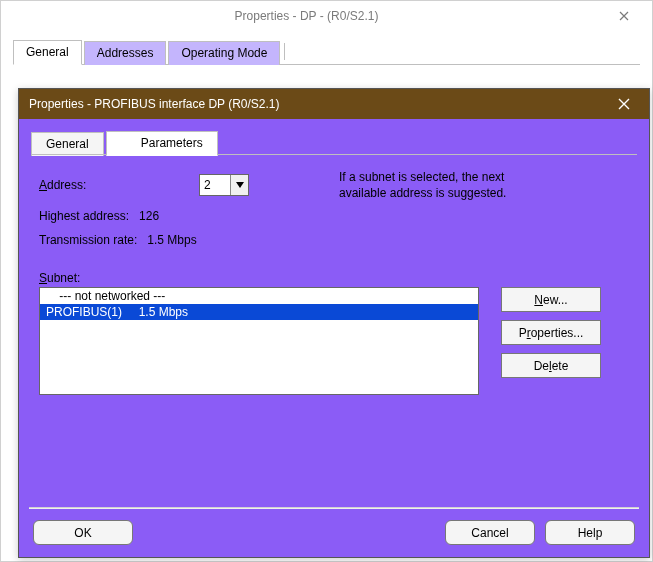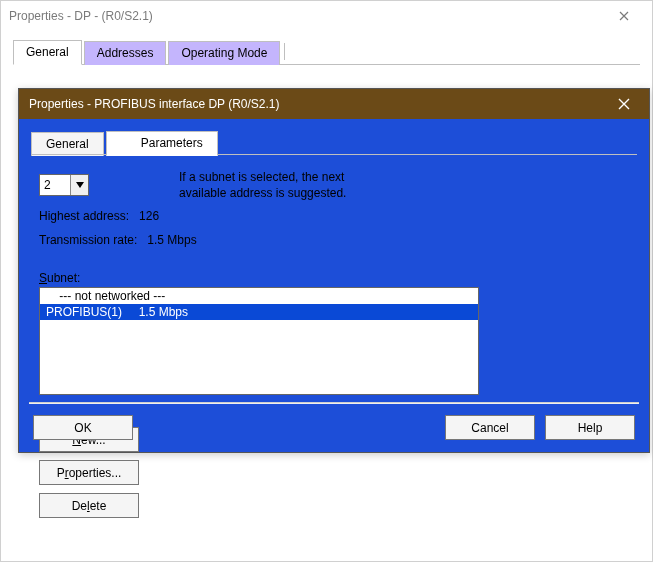--- a/index.html
+++ b/index.html
@@ -25,20 +25,21 @@
       height: 30px;
       display: flex;
       align-items: center;
       padding: 0 8px;
       background: #ffffff;
     }
     .outer-titlebar .title {
       flex: 1;
       color: #7a7a7a;
       font-size: 12px;
+      text-align: center;
     }
     .outer-titlebar .close {
       width: 40px; height: 26px;
       display: flex; align-items: center; justify-content: center;
       color: #7a7a7a;
     }
     .outer-tabs {
       position: relative;
       height: 26px;
       margin: 8px 12px 0 12px;
@@ -68,23 +69,23 @@
       background: #bfbfbf;
       position: relative;
       top: -4px;
       margin-left: 2px;
     }
 
     
     .inner-modal {
       position: absolute;
       left: 18px; top: 88px;
-      width: 632px; height: 365px;
+      width: 632px; height: 470px;
       border: 1px solid #555555;
-      background: #1d4ed8;
+      background: #8b5cf6;
       box-shadow: 0 2px 8px rgba(0,0,0,0.2);
     }
     .inner-titlebar {
       height: 30px;
       background: #6b4a17;
       color: #ffffff;
       display: flex;
       align-items: center;
       padding: 0 10px;
       font-size: 12px;
@@ -166,23 +167,22 @@
       line-height: 1.35;
       max-width: 230px;
     }
 
     .info-line { margin-top: 4px; margin-bottom: 4px; }
 
     .subnet-label { margin-top: 24px; margin-bottom: 2px; }
 
     .subnet-area {
       display: flex;
-      gap: 32px;
+      gap: 22px;
       align-items: flex-start;
-      flex-direction: column;
     }
     .listbox {
       border: 1px solid #666;
       width: 440px;
       height: 108px;
       background: #ffffff;
       overflow: hidden;
     }
     .listbox .item {
       padding: 1px 6px;
@@ -220,21 +220,21 @@
 
     .button-bar {
       position: absolute;
       left: 0; right: 0; bottom: 0;
       padding: 10px 14px 12px 14px;
       display: flex;
       align-items: center;
       gap: 10px;
     }
     .button-bar .spacer { flex: 1; }
-    .button-bar .btn { min-width: 90px; }
+    .button-bar .btn { min-width: 90px; border-radius: 6px; }
 
     .underline-first::first-letter { text-decoration: underline; }
     .underline-mid u { text-decoration: underline; }
   </style>
 </head>
 <body>
 
 <div class="outer-window">
   <div class="outer-titlebar">
     <div class="title">Properties - DP - (R0/S2.1)</div>
@@ -264,20 +264,21 @@
   </div>
 
   <div class="inner-tabs">
     <div class="inner-tab">General</div>
     <div class="inner-tab active">Parameters</div>
   </div>
 
   <div class="inner-body">
 
     <div class="form-row">
+      <div class="form-label underline-first">Address:</div>
       <div class="combo">
         <div class="value">2</div>
         <div class="arrow">
           <svg width="8" height="6" viewBox="0 0 8 6">
             <path d="M0 0 L8 0 L4 6 Z" fill="#000"></path>
           </svg>
         </div>
       </div>
       <div class="hint" style="margin-left:90px;">
         <div>If a subnet is selected, the next</div>

